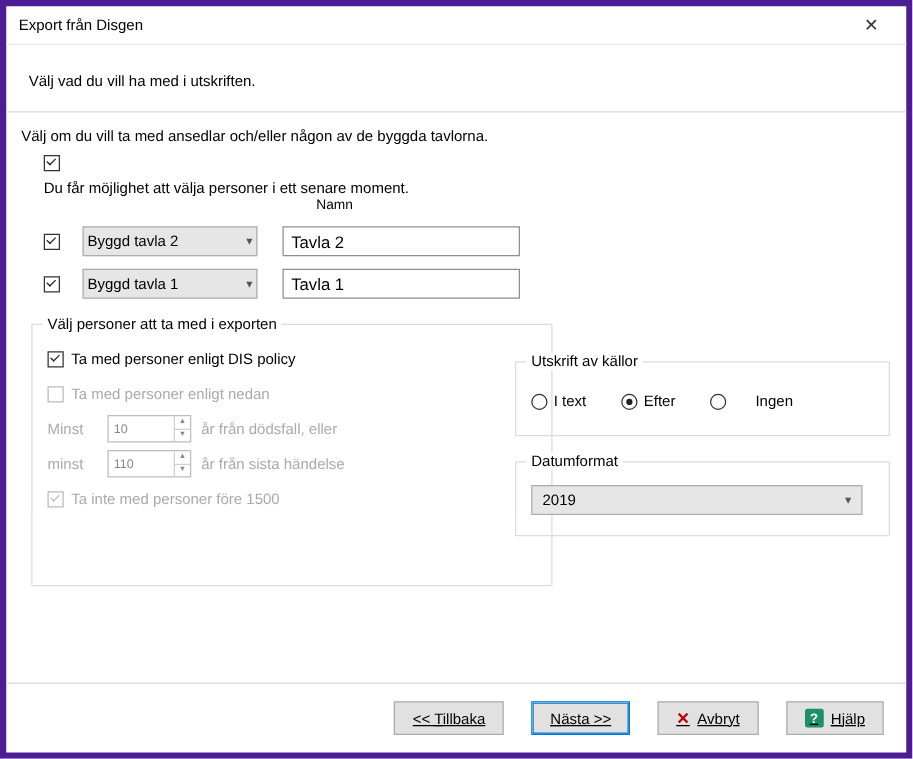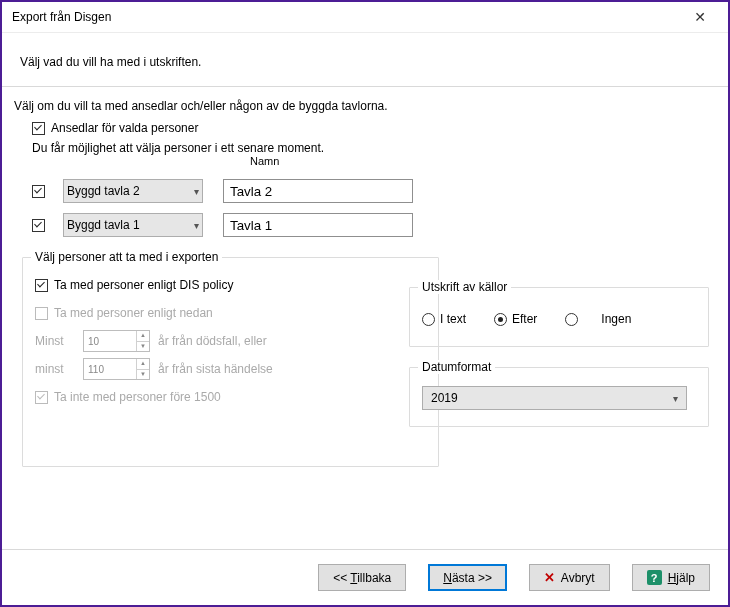--- a/index.html
+++ b/index.html
@@ -6,21 +6,21 @@
     margin: 0;
     padding: 0;
     font-family: "Segoe UI", Tahoma, sans-serif;
     font-size: 12px;
     color: #000;
     background: #fff;
   }
   .window {
     width: 730px;
     height: 607px;
-    border: 2px solid #4c1d95;
+    border: 5px solid #4c1d95;
     box-sizing: border-box;
     position: relative;
     display: flex;
     flex-direction: column;
     background: #fff;
   }
   .titlebar {
     height: 30px;
     display: flex;
     align-items: center;
@@ -246,20 +246,21 @@
   }
   .date-combo .txt { flex: 1; }
   .footer {
     border-top: 1px solid #d9d9d9;
     height: 55px;
     display: flex;
     align-items: center;
     justify-content: flex-end;
     padding: 0 18px;
     gap: 22px;
+    text-decoration: underline;
   }
   .btn {
     height: 27px;
     border: 1px solid #adadad;
     background: #e1e1e1;
     display: inline-flex;
     align-items: center;
     justify-content: center;
     padding: 0 14px;
     box-sizing: border-box;
@@ -306,21 +307,20 @@
 
   <div class="heading">Välj vad du vill ha med i utskriften.</div>
 
   <div class="content">
 
     <div class="instr">Välj om du vill ta med ansedlar och/eller någon av de byggda tavlorna.</div>
 
     <div class="row" style="margin-left:18px;">
       <span class="cb-square checked"></span>
       <span class="gap6"></span>
-      <span>Ansedlar för valda personer</span>
     </div>
 
     <div class="hint">Du får möjlighet att välja personer i ett senare moment.</div>
 
     <div class="namn-label">Namn</div>
 
     <div class="tables">
       <div class="row">
         <span class="cb-square checked"></span>
         <span style="width:18px;"></span>

